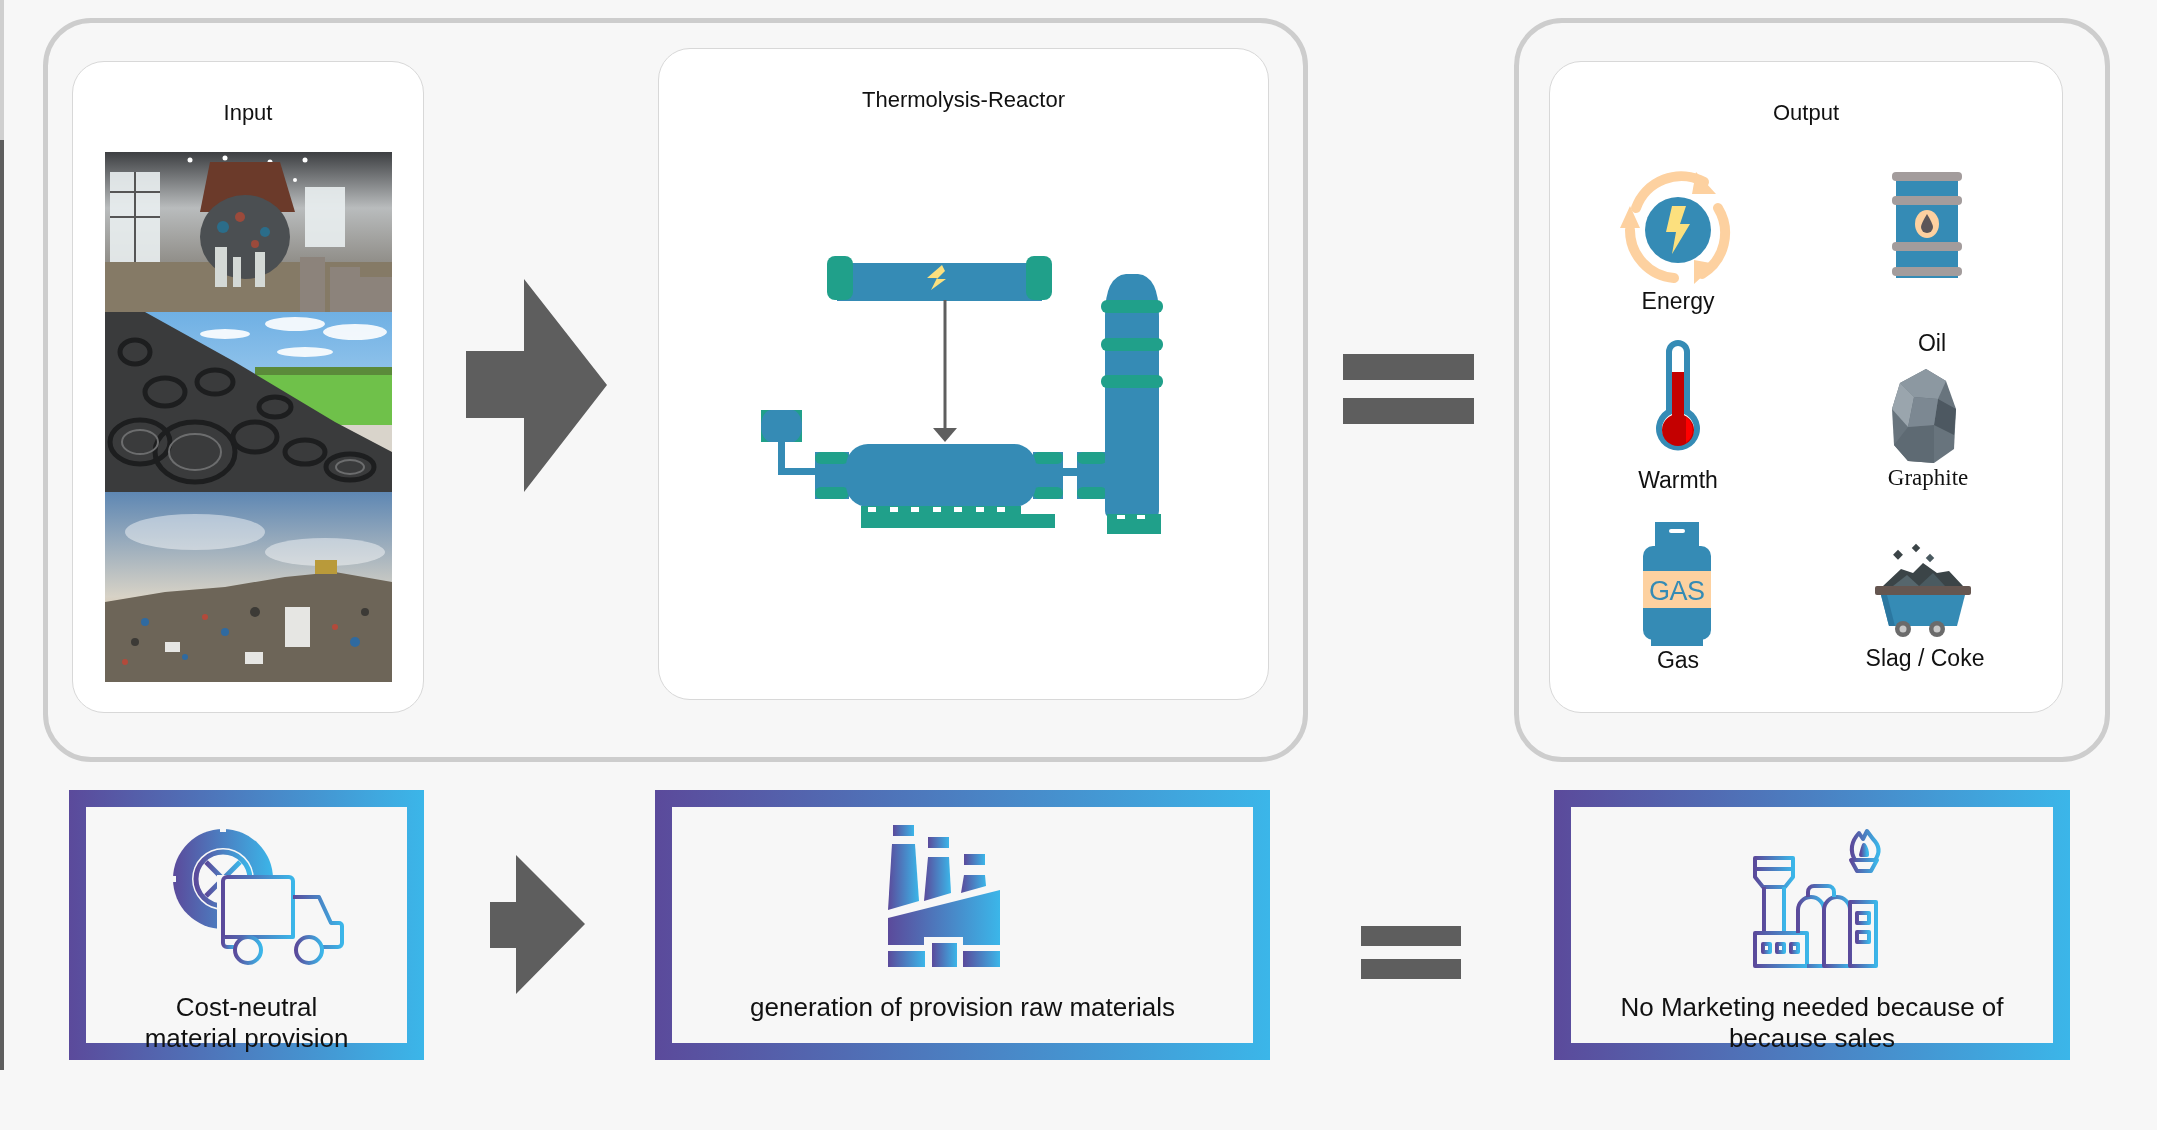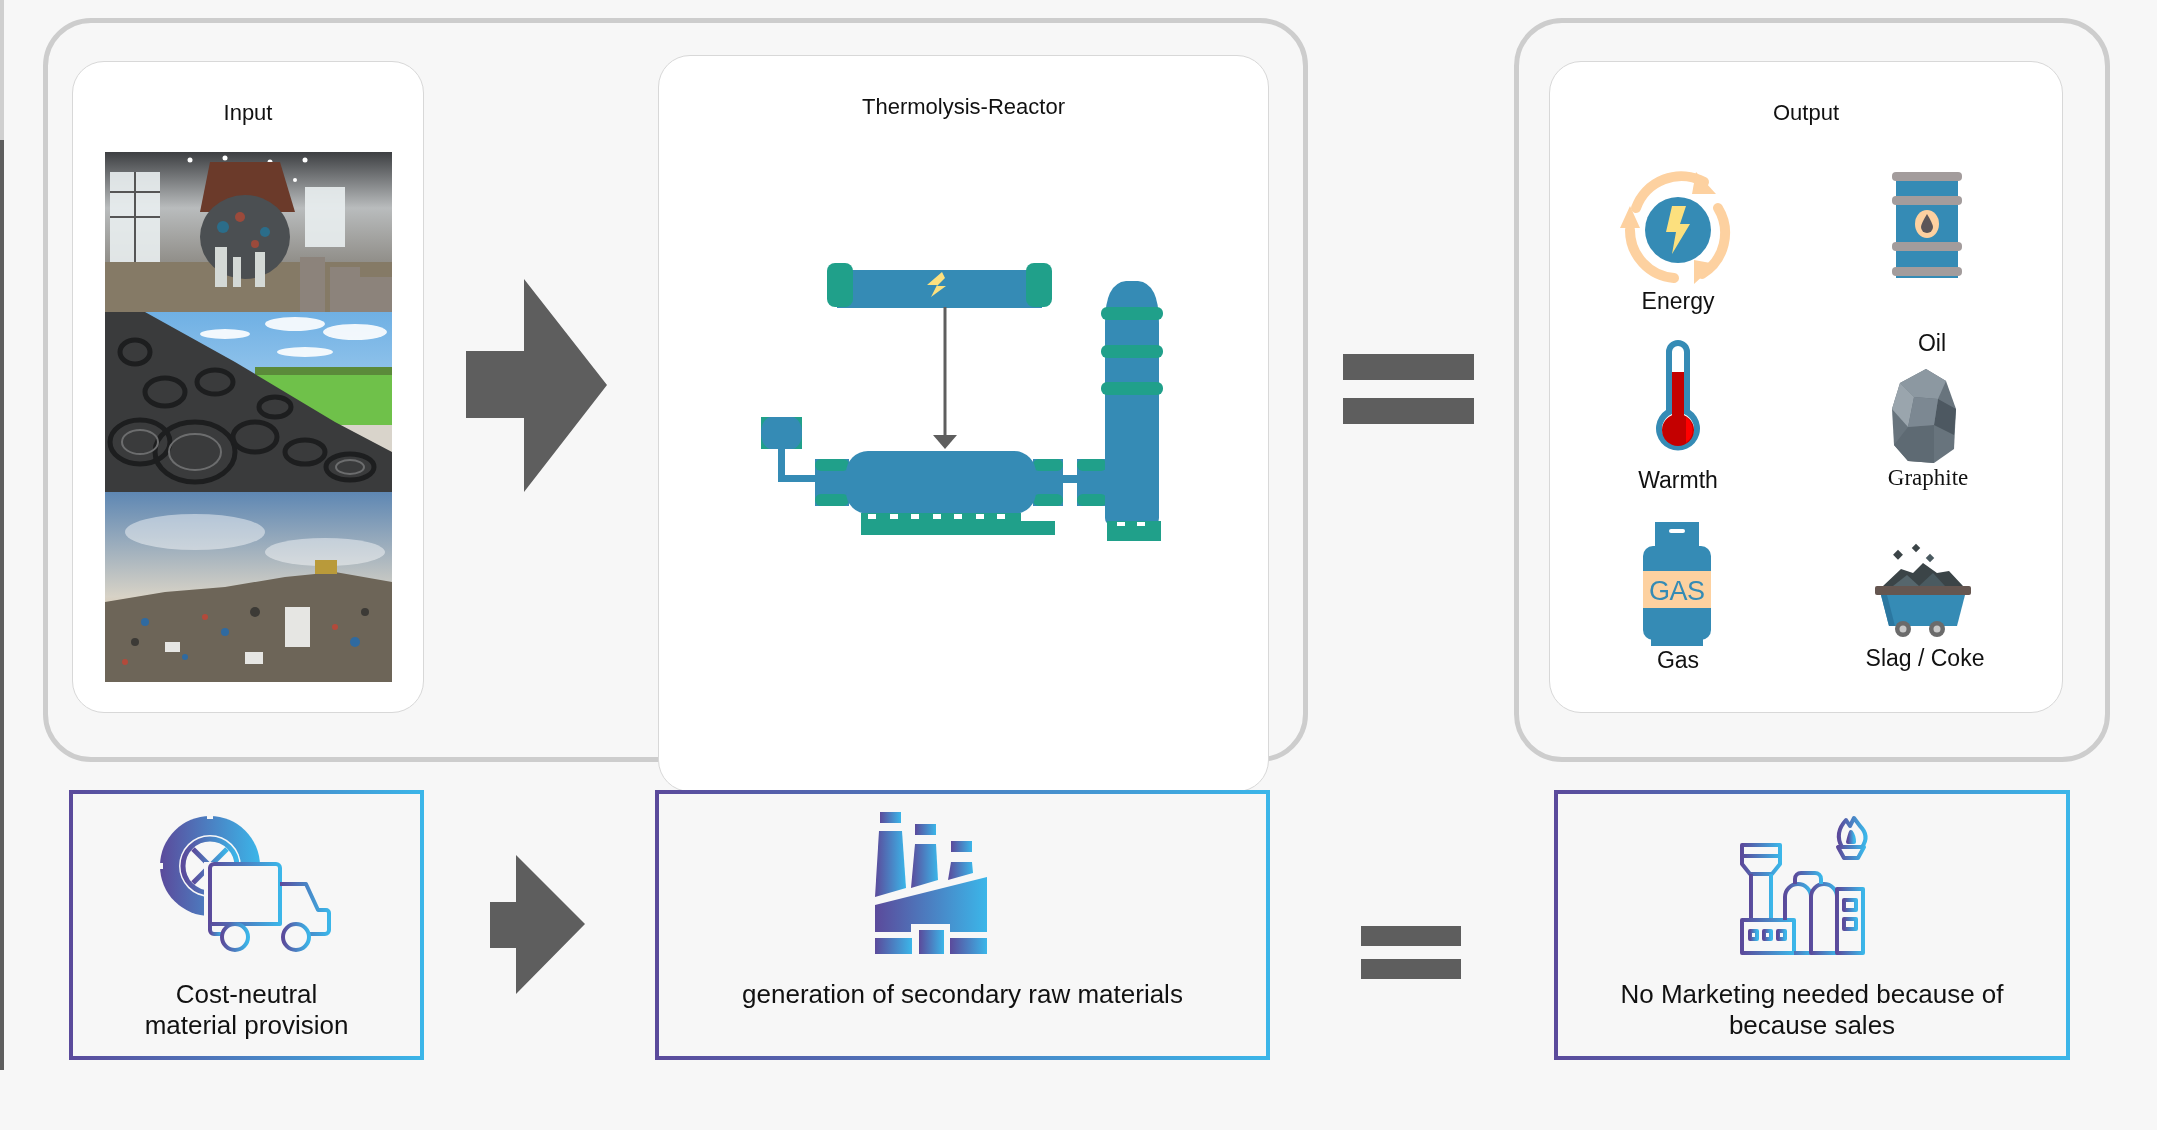--- a/index.html
+++ b/index.html
@@ -15,21 +15,21 @@
   }
   .card {
     background:#ffffff; border:1.5px solid #d8d8d8; border-radius:32px; box-sizing:border-box;
   }
   .card-title {
     position:absolute; left:0; right:0; top:38px; text-align:center;
     font-size:22px; font-weight:400; color:#111;
   }
   .photo { position:absolute; left:0; width:100%; overflow:hidden; }
   .bottom-box {
-    box-sizing:border-box; padding:4px;
+    box-sizing:border-box; padding:17px;
     background:linear-gradient(90deg,#5b4a9b,#3bb6e9);
   }
   .bottom-inner { width:100%; height:100%; background:#f7f7f7; position:relative; }
   .bottom-label {
     position:absolute; left:0; right:0; text-align:center; font-size:26px; line-height:31px; color:#111;
   }
   .out-label { position:absolute; width:200px; text-align:center; font-size:23px; color:#111; }
   .op-bar { background:#5e5e5e; }
 </style>
 </head>
@@ -168,21 +168,21 @@
           <circle cx="30" cy="150" r="4"></circle>
         </g>
     </svg>
   </div>
 </div>
 
 <svg class="abs" style="left:466px;top:279px;" width="148" height="214" viewBox="0 0 148 214">
   <polygon points="0,72 58,72 58,0 141,106 58,213 58,139 0,139" fill="#5e5e5e"></polygon>
 </svg>
 
-<div class="abs card" style="left:658px;top:55px;width:611px;height:737px;padding-left:39px;">
+<div class="abs card" style="left:658px;top:48px;width:611px;height:652px;padding-left:39px;">
   <div class="card-title">Thermolysis-Reactor</div>
   <svg class="abs" style="left:92px;top:207px;" width="455" height="290" viewBox="0 0 455 290">
 
     <g>
       <rect x="86" y="7" width="205" height="38" fill="#358bb5"></rect>
       <rect x="76" y="0" width="26" height="44" rx="8" fill="#20a08a"></rect>
       <rect x="275" y="0" width="26" height="44" rx="8" fill="#20a08a"></rect>
       <polygon points="191,9 176,22 186,22 180,34 195,23 186,23 194,15" fill="#fce07e"></polygon>
     </g>
 
@@ -384,21 +384,21 @@
         <polygon points="41,33 62,33 64,69 37,77"></polygon>
         <rect x="77" y="30" width="21" height="11"></rect>
         <polygon points="77,51 98,51 99,62 74,69"></polygon>
         <polygon points="1,94 113,66 113,121 76,121 76,113 37,113 37,121 1,121"></polygon>
         <rect x="1" y="127" width="37" height="16"></rect>
         <rect x="45" y="119" width="25" height="24"></rect>
         <rect x="76" y="127" width="37" height="16"></rect>
       </g>
     </svg>
     <div class="bottom-label" style="top:185px;">
-      <div>generation of secondary raw materials</div>
+      <div>generation of provision raw materials</div>
     </div>
   </div>
 </div>
 
 <div class="abs op-bar" style="left:1361px;top:926px;width:100px;height:20px;"></div>
 <div class="abs op-bar" style="left:1361px;top:959px;width:100px;height:20px;"></div>
 
 <div class="abs bottom-box" style="left:1554px;top:790px;width:516px;height:270px;">
   <div class="bottom-inner">
     <svg class="abs" style="left:181px;top:18px;" width="148" height="145" viewBox="0 0 148 145">

